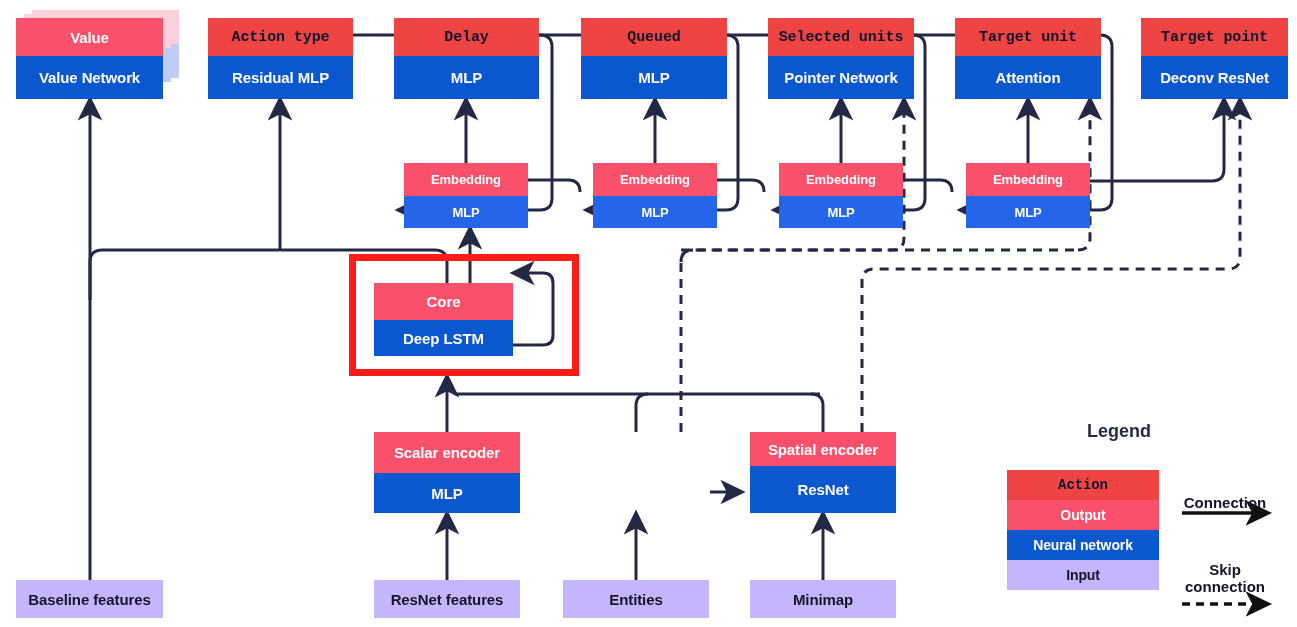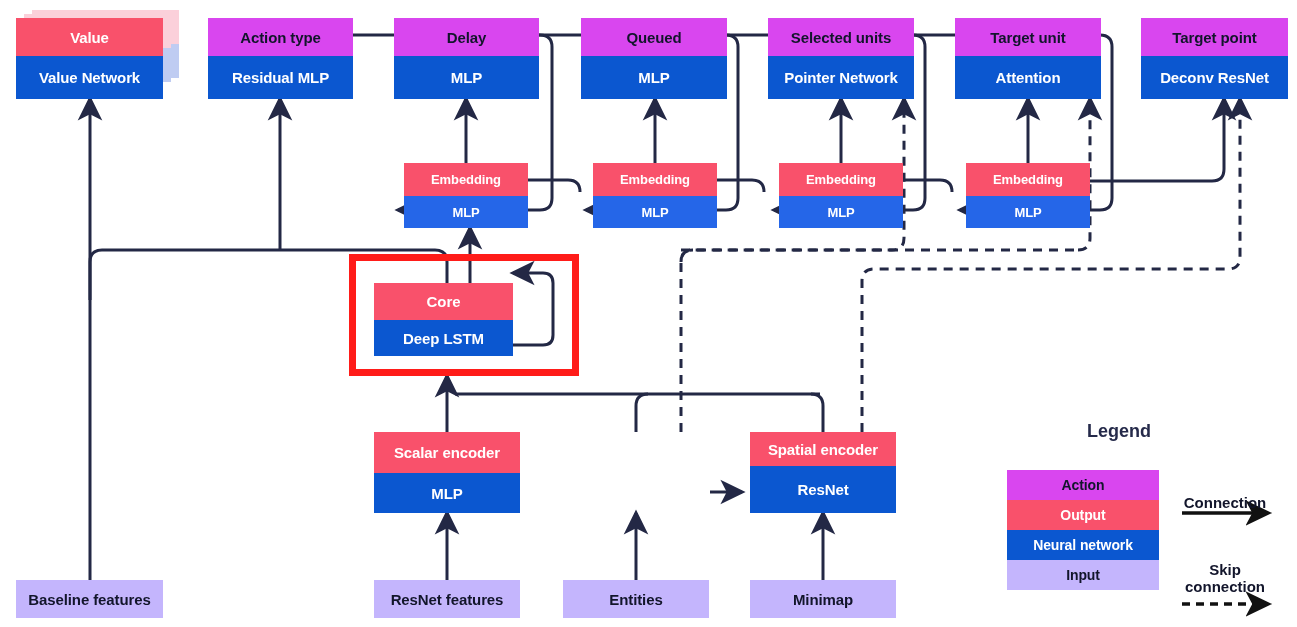--- a/index.html
+++ b/index.html
@@ -36,23 +36,24 @@
   .cell {
     box-sizing: border-box;
     display: flex;
     align-items: center;
     justify-content: center;
     text-align: center;
     white-space: nowrap;
     letter-spacing: -0.1px;
   }
   .cell.action {
-    background: #d946ef;
+    background: #ef4444;
     color: #12152b;
     font-weight: bold;
+    font-family: Liberation Mono, monospace;
   }
   .cell.output {
     background: #F9516B;
     color: #ffffff;
     font-weight: bold;
   }
   .cell.nn {
     background: #0B57D0;
     color: #ffffff;
     font-weight: bold;

